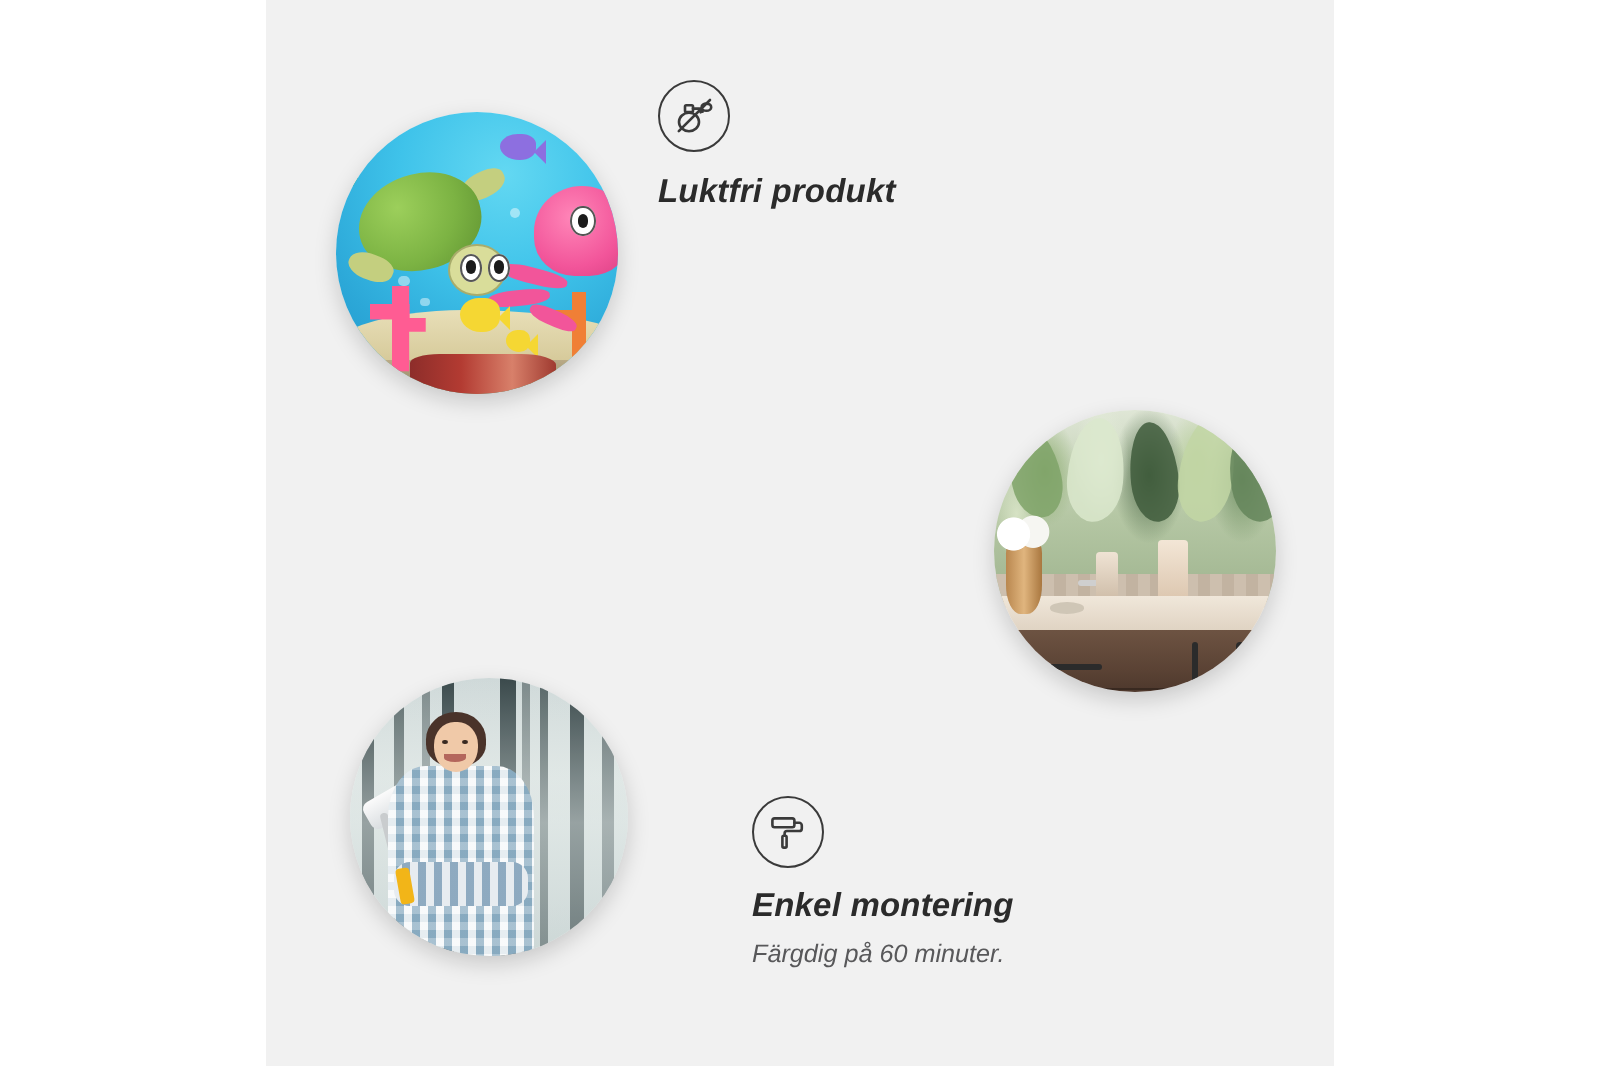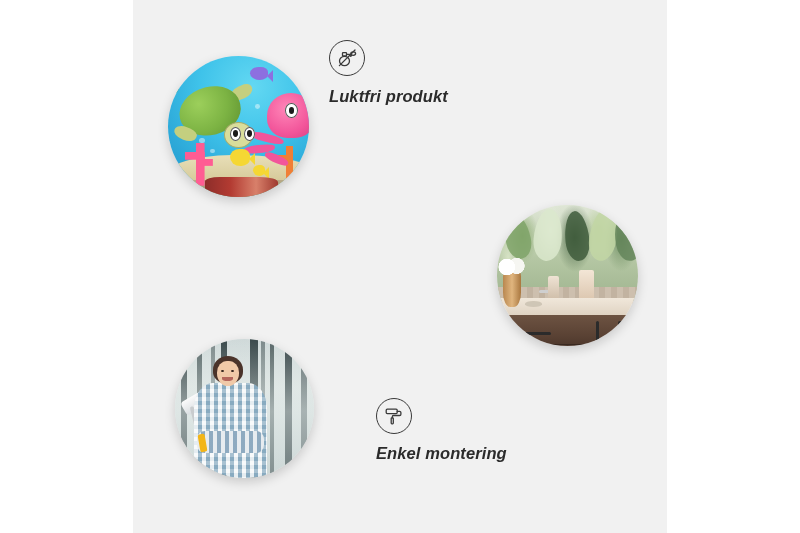--- a/index.html
+++ b/index.html
@@ -378,15 +378,16 @@
 
   <div class="feature" id="feat-mount">
     <div class="icon-wrap">
       <svg width="24" height="24" viewBox="0 0 24 24" fill="none" stroke="#3a3a3a" stroke-width="1.3" stroke-linecap="round" stroke-linejoin="round">
         <rect x="4.2" y="5.2" width="11" height="4.4" rx="1.1"></rect>
         <path d="M15.2 7.4h2.4a1.3 1.3 0 0 1 1.3 1.3v1.5a1.3 1.3 0 0 1-1.3 1.3h-6.1a1.2 1.2 0 0 0-1.2 1.2v1.1"></path>
         <rect x="9.2" y="13.9" width="2.1" height="5.9" rx="0.7"></rect>
       </svg>
     </div>
     <p class="f-title">Enkel montering</p>
+    <p class="f-sub">Färgdig på 60 minuter.</p>
   </div>
 
 </div>
 
 </body></html>

